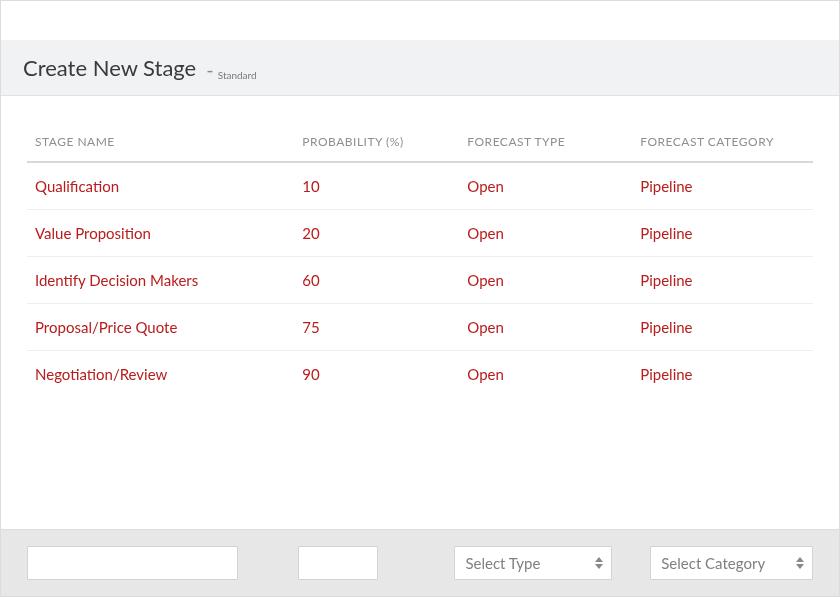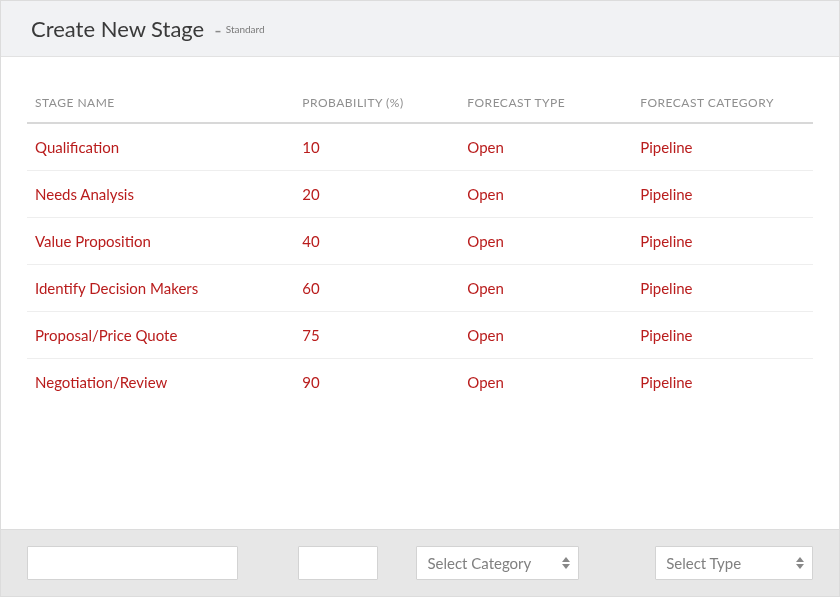--- a/index.html
+++ b/index.html
@@ -15,23 +15,24 @@
       height: 597px;
       border: 1px solid #dcdcdc;
       box-shadow: 0 2px 6px rgba(0,0,0,0.12);
       display: flex;
       flex-direction: column;
     }
 
     .header {
       background: #f1f2f4;
       border-bottom: 1px solid #e2e2e2;
-      padding: 14px 30px;
-      display: flex;
-      align-items: center;
+      padding: 14px 22px;
+      display: flex;
+      align-items: flex-end;
+      margin-top: 39px;
     }
 
     .header .title {
       font-size: 22px;
       font-weight: 400;
       color: #3a3a3a;
       margin-right: 6px;
     }
 
     .header .sep {
@@ -165,28 +166,22 @@
       </tr>
     </thead>
     <tbody id="rows">
         <tr>
           <td>Qualification</td>
           <td>10</td>
           <td>Open</td>
           <td>Pipeline</td>
         </tr>
         <tr>
-          <td>Needs Analysis</td>
+          <td>Value Proposition</td>
           <td>20</td>
-          <td>Open</td>
-          <td>Pipeline</td>
-        </tr>
-        <tr>
-          <td>Value Proposition</td>
-          <td>40</td>
           <td>Open</td>
           <td>Pipeline</td>
         </tr>
         <tr>
           <td>Identify Decision Makers</td>
           <td>60</td>
           <td>Open</td>
           <td>Pipeline</td>
         </tr>
         <tr>
@@ -201,37 +196,37 @@
           <td>Open</td>
           <td>Pipeline</td>
         </tr>
       </tbody>
   </table>
 </div>
 
 <div class="footer">
   <input class="input-text input-stage" type="text" value="" style="">
   <input class="input-text input-prob" type="text" value="" style="">
+
+  <div class="select-wrap select-type gap-type">
+    <span>Select Type</span>
+    <span class="sort-icon">
+      <svg width="8" height="5" viewBox="0 0 8 5">
+          <polygon points="4,0 8,5 0,5" fill="#888"></polygon>
+        </svg>
+      <svg width="8" height="5" viewBox="0 0 8 5" style="margin-top:2px">
+          <polygon points="0,0 8,0 4,5" fill="#888"></polygon>
+        </svg>
+    </span>
+  </div>
 
   <div class="select-wrap select-cat gap-cat">
     <span>Select Category</span>
     <span class="sort-icon">
       <svg width="8" height="5" viewBox="0 0 8 5">
           <polygon points="4,0 8,5 0,5" fill="#888"></polygon>
         </svg>
       <svg width="8" height="5" viewBox="0 0 8 5" style="margin-top:2px">
           <polygon points="0,0 8,0 4,5" fill="#888"></polygon>
         </svg>
     </span>
   </div>
-
-  <div class="select-wrap select-type gap-type">
-    <span>Select Type</span>
-    <span class="sort-icon">
-      <svg width="8" height="5" viewBox="0 0 8 5">
-          <polygon points="4,0 8,5 0,5" fill="#888"></polygon>
-        </svg>
-      <svg width="8" height="5" viewBox="0 0 8 5" style="margin-top:2px">
-          <polygon points="0,0 8,0 4,5" fill="#888"></polygon>
-        </svg>
-    </span>
-  </div>
 </div>
 
 </body></html>

